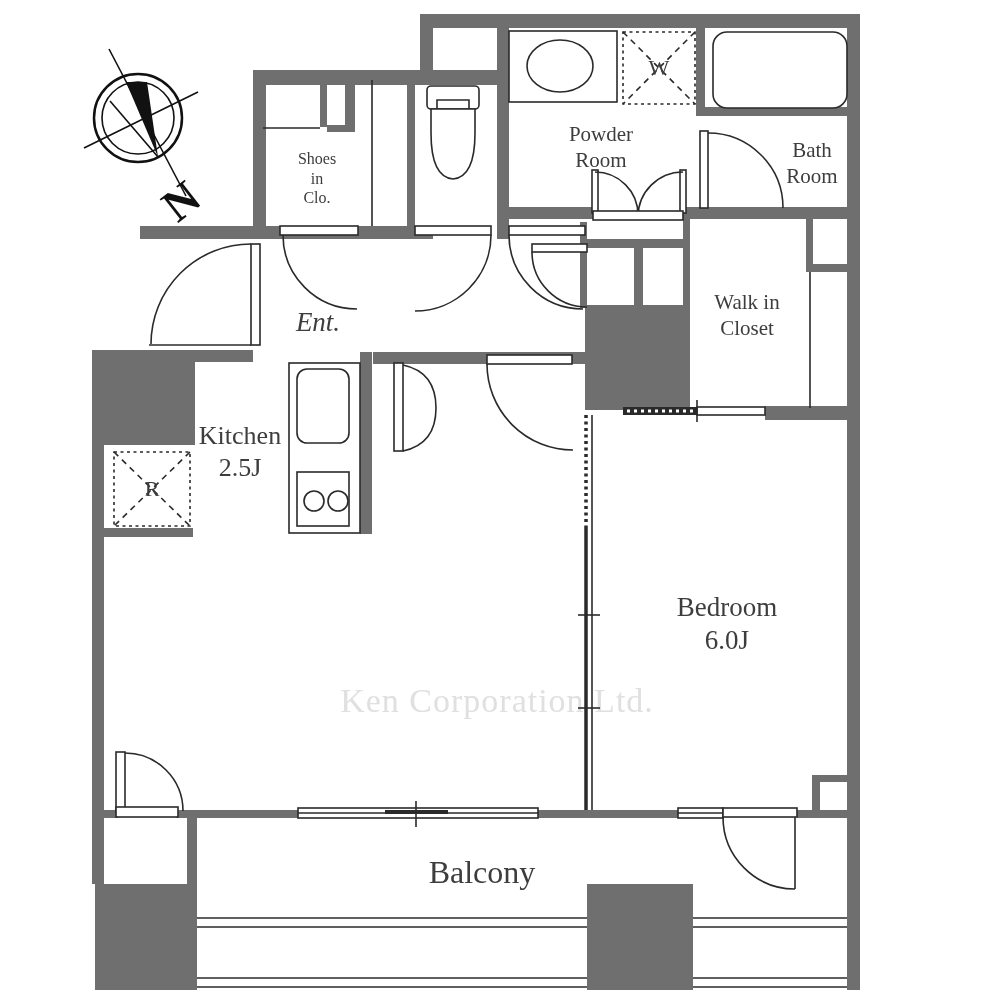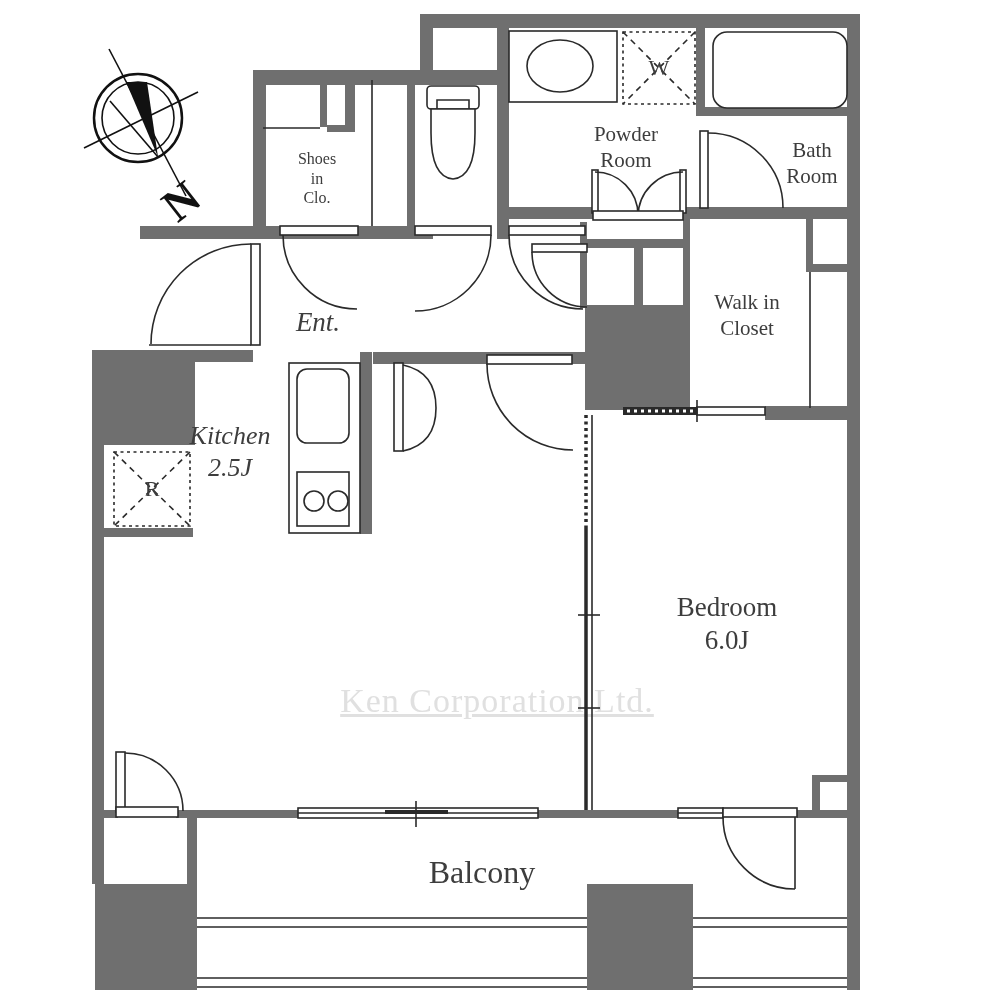--- a/index.html
+++ b/index.html
@@ -21,21 +21,21 @@
   #north{position:absolute;z-index:3;transform:translate(-50%,-50%) rotate(-38deg);
        font-size:46px;font-weight:bold;color:#111;}
   #watermark{position:absolute;z-index:1;transform:translate(-50%,-50%);
        font-size:34px;letter-spacing:1px;color:var(--watermark,#e0e0e0);white-space:nowrap;}
 </style>
 </head>
 <body>
 
 <div id="plan" style="--wall: #6f6f6f; --line: #2a2a2a; --label: #3d3d3d; --watermark: #e0e0e0;">
 
-  <div id="watermark" style="left:497px;top:701px;text-decoration:underline;">Ken Corporation Ltd.</div>
+  <div id="watermark" style="left:497px;top:701px;">Ken Corporation Ltd.</div>
 
   <svg width="1000" height="1000" viewBox="0 0 1000 1000">
 
     <g>
       <line class="ln" x1="197" y1="918" x2="847" y2="918"></line>
       <line class="ln" x1="197" y1="927" x2="847" y2="927"></line>
       <line class="ln" x1="197" y1="978" x2="847" y2="978"></line>
       <line class="ln" x1="197" y1="987" x2="847" y2="987"></line>
     </g>
 
@@ -216,28 +216,28 @@
       <line x1="109" y1="49" x2="186" y2="196" stroke-width="1.6"></line>
       <line x1="84" y1="148" x2="198" y2="92" stroke-width="1.6"></line>
       <line x1="110" y1="101" x2="158" y2="157" stroke-width="1.6"></line>
       <polygon points="126,82 147,82 158,157" fill="#111" stroke="none"></polygon>
     </g>
   </svg>
 
   <div class="lbl s20" style="left:317px;top:178px;">Shoes
 in
 Clo.</div>
-  <div class="lbl s21" style="left:601px;top:148px;margin-left:25px;">Powder
+  <div class="lbl s21" style="left:601px;top:148px;">Powder
 Room</div>
   <div class="lbl s21" style="left:812px;top:164px;">Bath
 Room</div>
   <div class="lbl s27" style="left:318px;top:322px;font-style:italic;">Ent.</div>
   <div class="lbl s21" style="left:747px;top:316px;">Walk in
 Closet</div>
-  <div class="lbl s26" style="left:230px;top:452px;font-style:italic;">Kitchen
+  <div class="lbl s26" style="left:240px;top:452px;">Kitchen
 2.5J</div>
   <div class="lbl s27" style="left:727px;top:624px;">Bedroom
 6.0J</div>
   <div class="lbl s25" style="left:482px;top:873px;">Balcony</div>
 
   <div class="lbl s22" style="left:659px;top:68px;">W</div>
   <div class="lbl s22" style="left:152px;top:489px;">R</div>
 
   <div id="north" style="left:181px;top:201px;">N</div>
 

